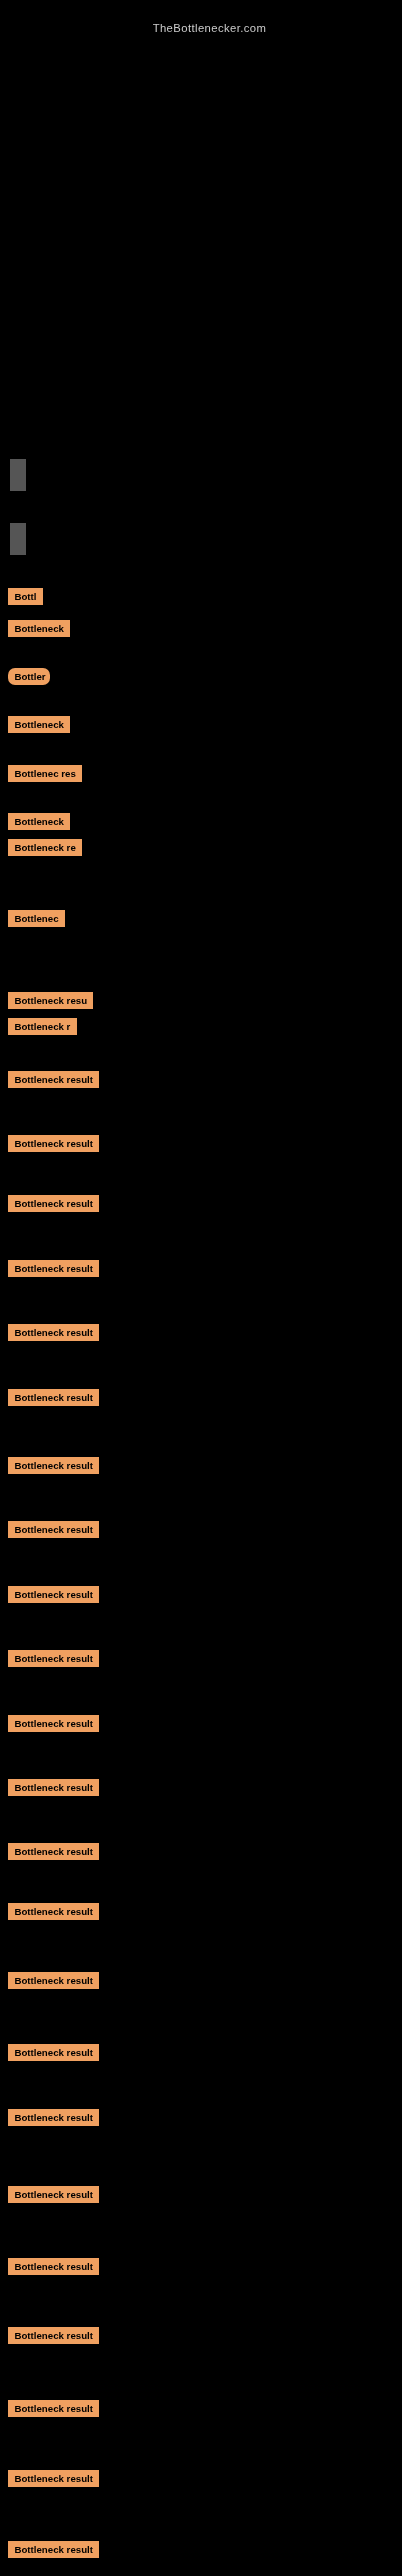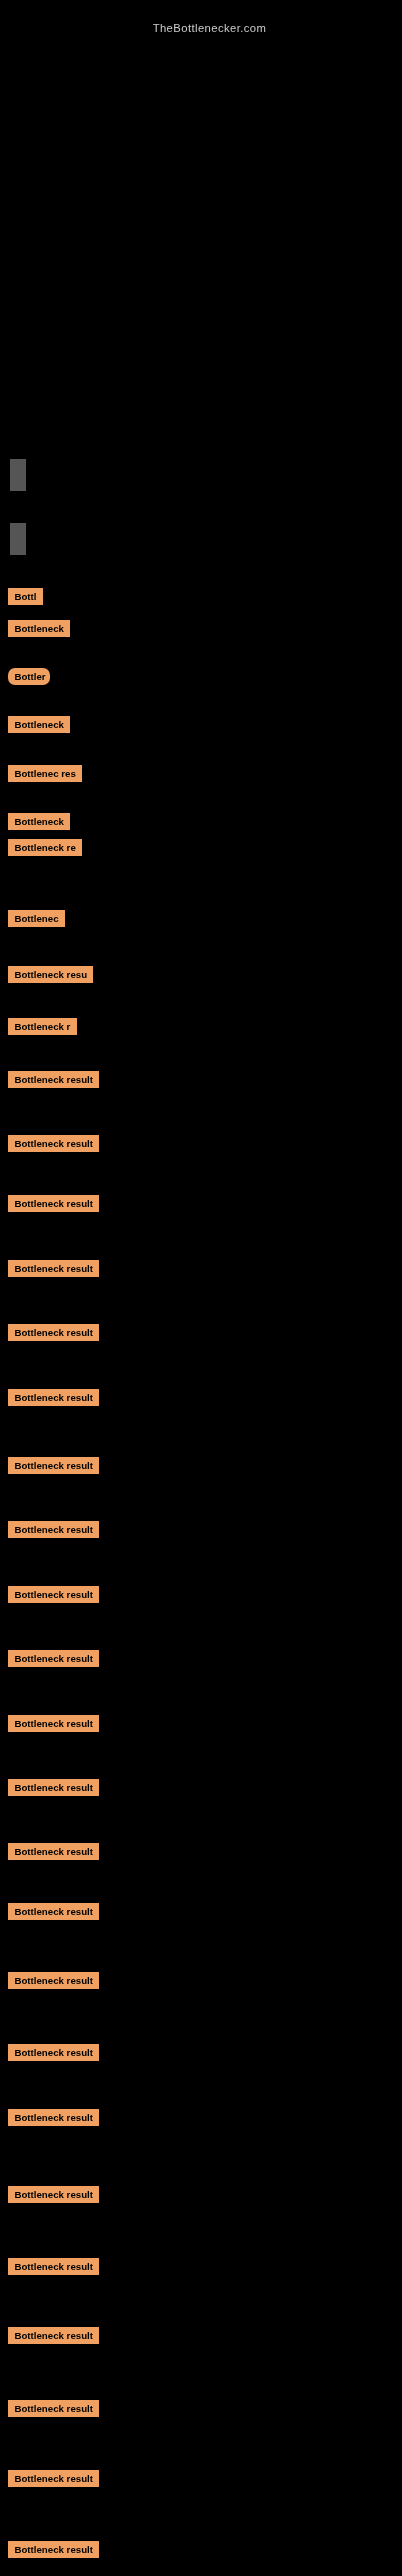--- a/index.html
+++ b/index.html
@@ -49,21 +49,21 @@
 <div class="vertical-line" style="top: 515px; height: 32px;"></div>
 
 <div class="result-badge" style="top: 580px; max-width: 37px;">Bottl</div>
 <div class="result-badge" style="top: 612px; max-width: 64px;">Bottleneck</div>
 <div class="result-badge" style="top: 660px; max-width: 42px; border-radius: 7px;">Bottler</div>
 <div class="result-badge" style="top: 708px; max-width: 64px;">Bottleneck</div>
 <div class="result-badge" style="top: 757px; max-width: 87px;">Bottlenec res</div>
 <div class="result-badge" style="top: 805px; max-width: 64px;">Bottleneck</div>
 <div class="result-badge" style="top: 831px; max-width: 81px;">Bottleneck re</div>
 <div class="result-badge" style="top: 902px; max-width: 58px;">Bottlenec</div>
-<div class="result-badge" style="top: 958px; max-width: 93px;">Bottleneck resu</div>
+<div class="result-badge" style="top: 984px; max-width: 93px;">Bottleneck resu</div>
 <div class="result-badge" style="top: 1010px; max-width: 74px; text-align: right;">Bottleneck r</div>
 <div class="result-badge" style="top: 1063px; max-width: 106px;">Bottleneck result</div>
 <div class="result-badge" style="top: 1127px; max-width: 106px;">Bottleneck result</div>
 <div class="result-badge" style="top: 1187px; max-width: 106px;">Bottleneck result</div>
 <div class="result-badge" style="top: 1252px; max-width: 106px;">Bottleneck result</div>
 <div class="result-badge" style="top: 1316px; max-width: 106px;">Bottleneck result</div>
 <div class="result-badge" style="top: 1381px; max-width: 106px;">Bottleneck result</div>
 <div class="result-badge" style="top: 1449px; max-width: 106px;">Bottleneck result</div>
 <div class="result-badge" style="top: 1513px; max-width: 106px;">Bottleneck result</div>
 <div class="result-badge" style="top: 1578px; max-width: 106px;">Bottleneck result</div>

